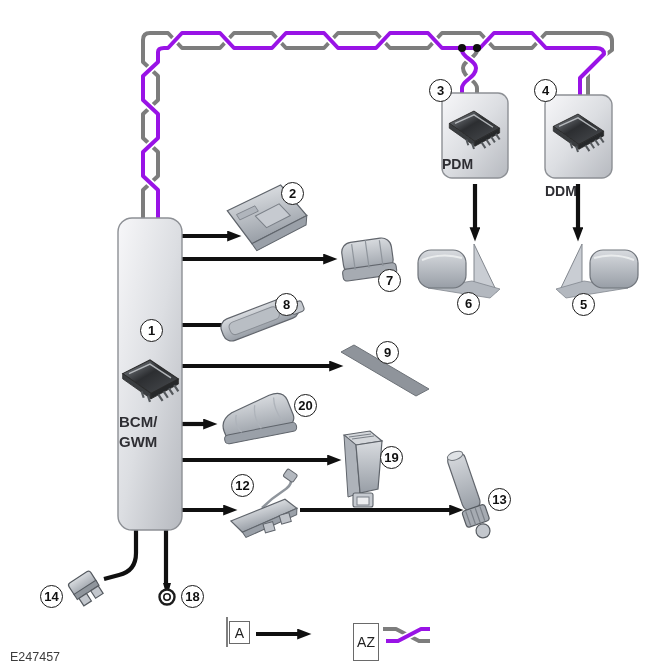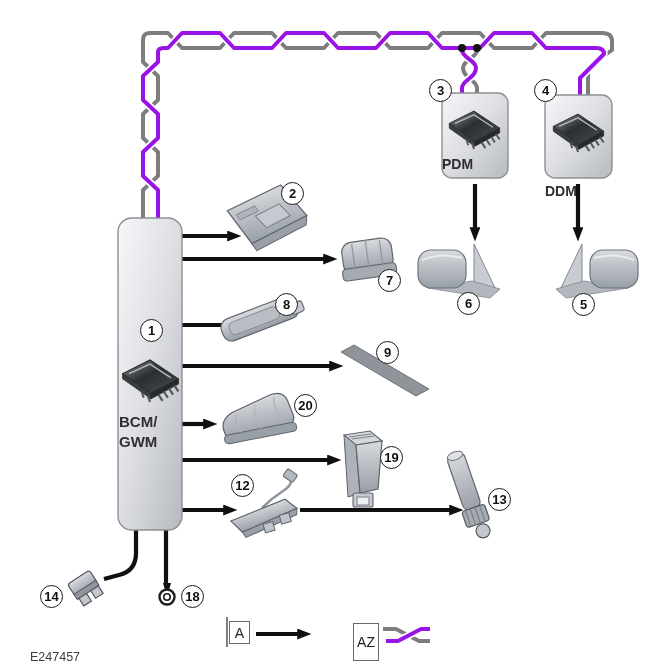--- a/index.html
+++ b/index.html
@@ -11,21 +11,21 @@
   .busW{stroke:#ffffff;stroke-width:7.5;fill:none;stroke-linejoin:round;}
   .wireB{stroke:var(--arrow-black,#101010);stroke-width:4.2;fill:none;stroke-linejoin:round;}
   .callout{position:absolute;width:23px;height:23px;border:1.6px solid #1a1a1a;border-radius:50%;
            background:#fff;display:flex;align-items:center;justify-content:center;
            font-weight:bold;font-size:13px;color:#111;box-sizing:border-box;z-index:5;}
   .module-label{position:absolute;font-weight:bold;color:#2e2e33;z-index:4;}
   .module-label .ln{display:block;line-height:1.3;}
   .legend-box{position:absolute;border:1.3px solid #6a6a6a;background:#fff;display:flex;
               align-items:center;justify-content:center;font-size:14px;color:#222;
               box-sizing:border-box;z-index:4;}
-  .figure-id{position:absolute;left:10px;top:650px;font-size:12.5px;color:#3c3c3c;z-index:4;margin-left:20px;}
+  .figure-id{position:absolute;left:10px;top:650px;font-size:12.5px;color:#3c3c3c;z-index:4;}
 </style>
 </head>
 <body>
 
 <div class="stage">
 
 <svg width="672" height="672" viewBox="0 0 672 672">
   <defs>
     <linearGradient id="gMod" x1="0" y1="0" x2="1" y2="1">
       <stop offset="0" stop-color="#f7f7f9"></stop>

